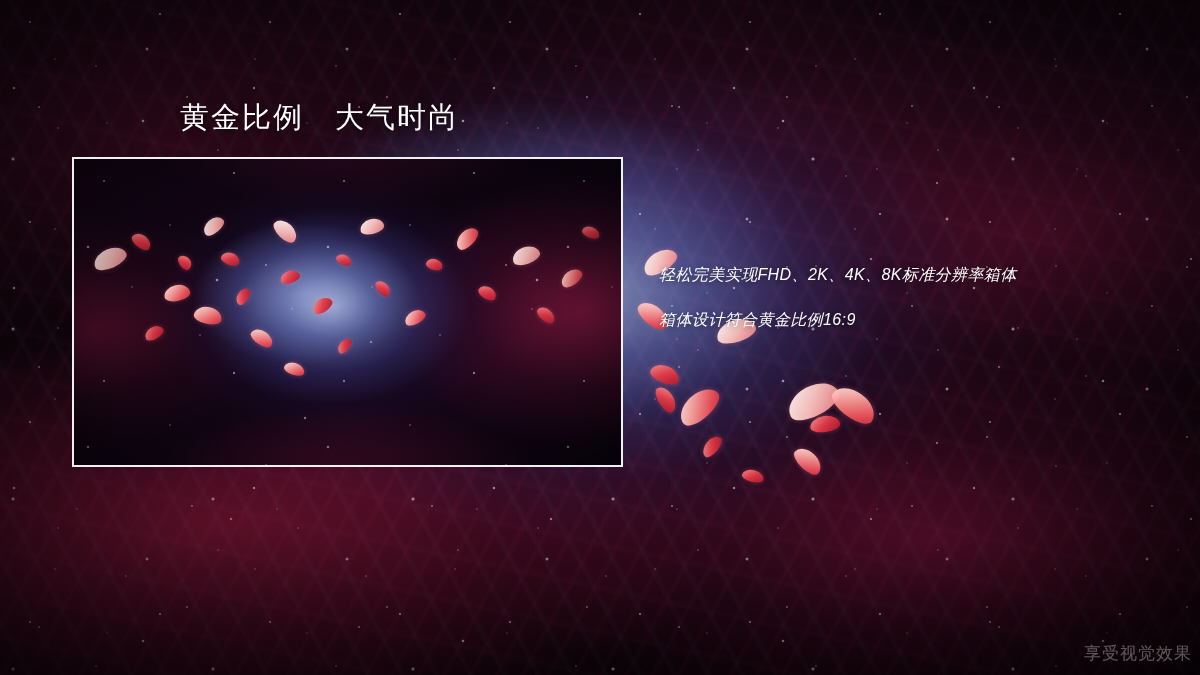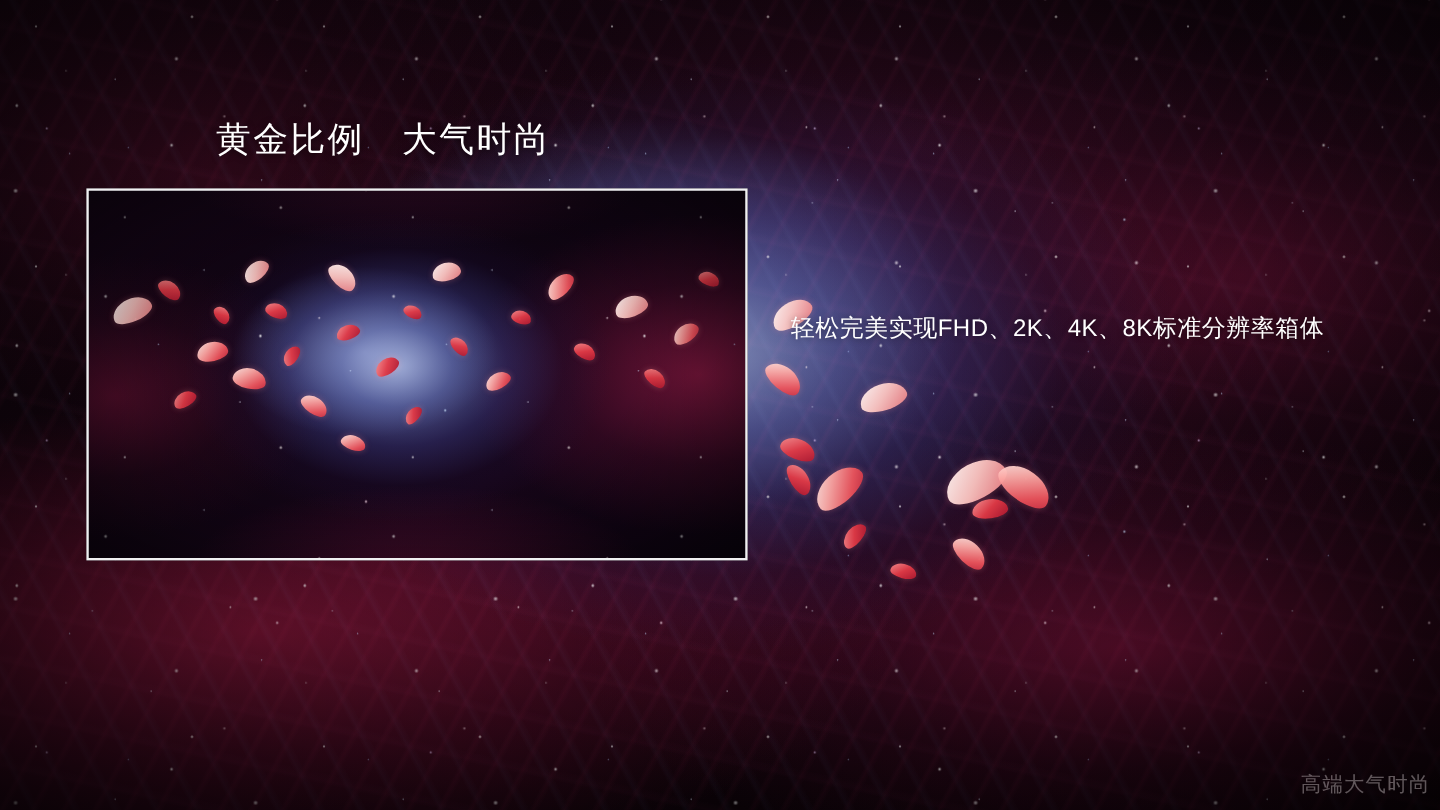--- a/index.html
+++ b/index.html
@@ -222,26 +222,27 @@
     text-shadow: 0 1px 6px rgba(0,0,0,0.55);
   }
 
   #body-copy {
     position: absolute;
     left: 659px;
     top: 252px;
     width: 520px;
   }
   .body-line {
-    font-size: 20px;
+    font-size: 16px;
     line-height: 45px;
     color: #ffffff;
     letter-spacing: 0.4px;
     white-space: nowrap;
     text-shadow: 0 1px 5px rgba(0,0,0,0.45);
+    font-style: italic;
   }
 
   #watermark {
     position: absolute;
     right: 8px;
     bottom: 10px;
     font-size: 17px;
     letter-spacing: 1px;
     color: rgba(226,214,218,0.40);
     white-space: nowrap;
@@ -311,17 +312,18 @@
           <div class="petal deep" style="left: 262px; top: 182px; width: 17px; height: 10px; transform: rotate(-50deg);"></div>
           <div class="petal" style="left: 210px; top: 204px; width: 21px; height: 12px; transform: rotate(18deg);"></div>
           <div class="petal deep" style="left: 70px; top: 168px; width: 20px; height: 12px; transform: rotate(-30deg);"></div>
         </div>
       <div class="panel-vig"></div>
     </div>
   </div>
 
   <div id="body-copy">
       <div class="body-line">轻松完美实现FHD、2K、4K、8K标准分辨率箱体</div>
+      <div class="body-line">箱体设计符合黄金比例16:9</div>
     </div>
 
-  <div id="watermark">高端大气时尚</div>
+  <div id="watermark">享受视觉效果</div>
 
 </div>
 
 </body></html>

